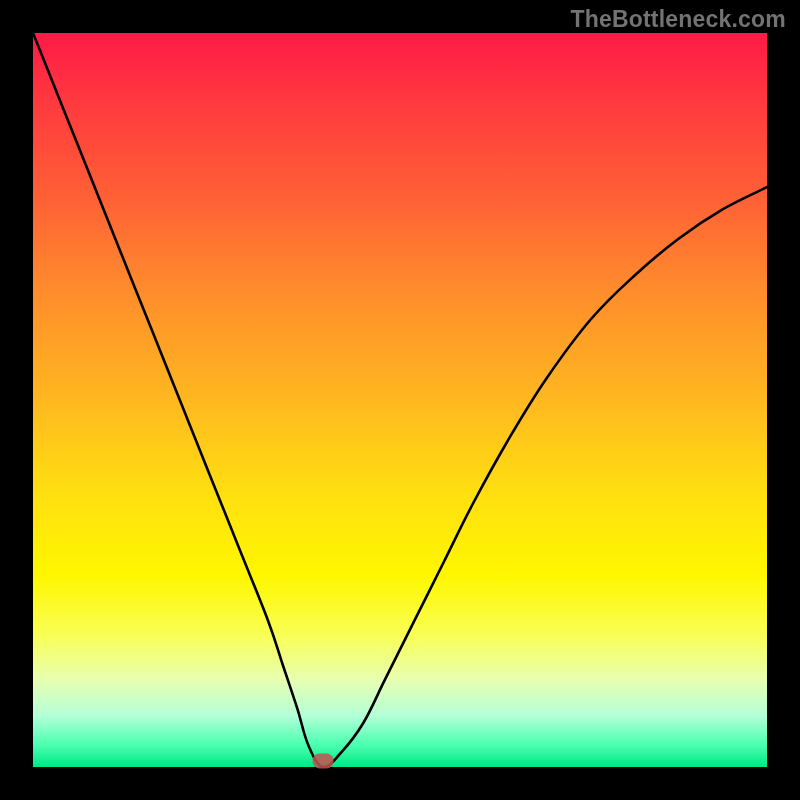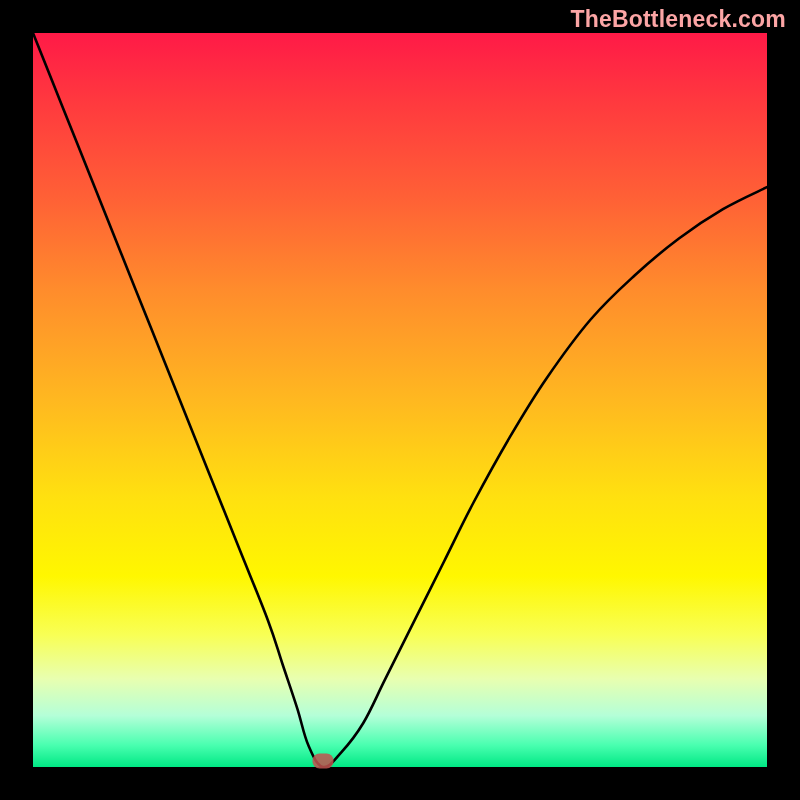--- a/index.html
+++ b/index.html
@@ -32,21 +32,21 @@
       #4affb0 97%,
       #00e884 100%
     );
   }
   .watermark {
     position: absolute;
     top: 6px;
     right: 14px;
     font-size: 23px;
     font-weight: 600;
-    color: #fca5a5;
+    color: #737373;
     letter-spacing: 0.2px;
   }
   .curve {
     position: absolute;
     left: 33px;
     top: 33px;
     width: 734px;
     height: 734px;
   }
   .marker {

